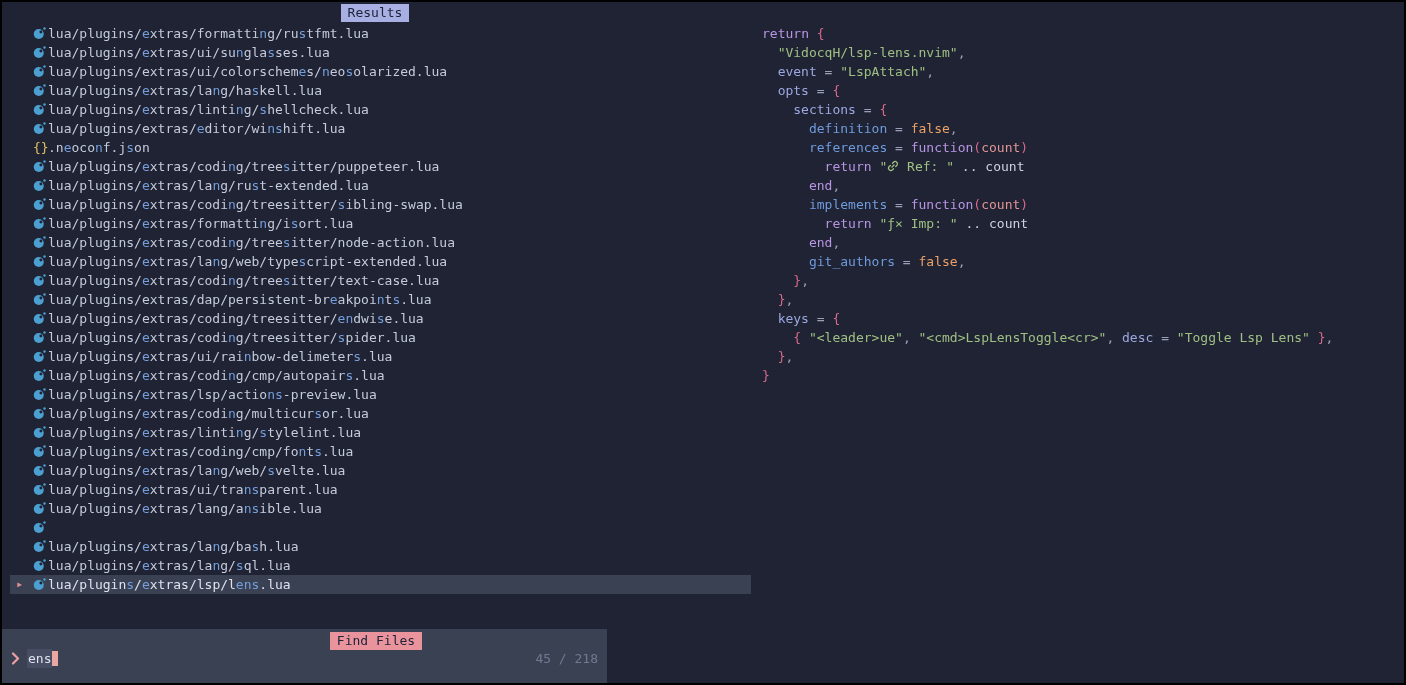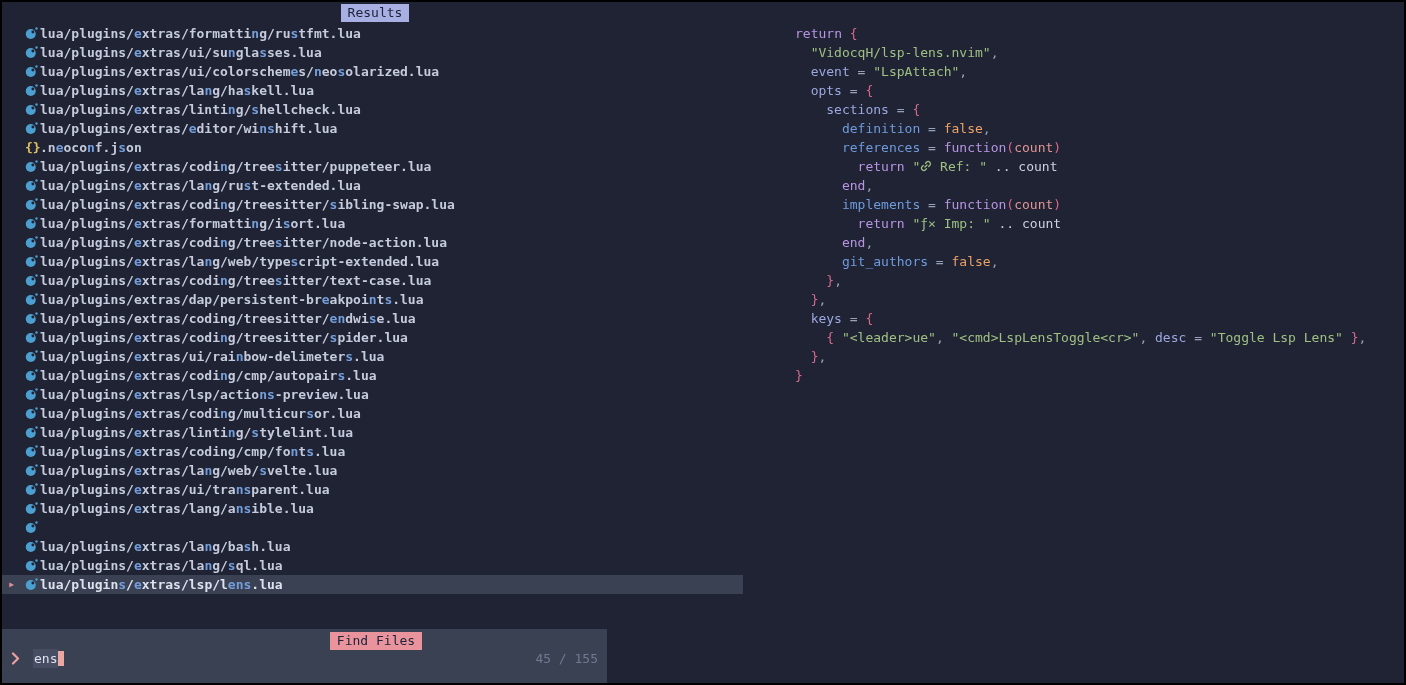--- a/index.html
+++ b/index.html
@@ -11,42 +11,42 @@
   }
   .badge{display:inline-block;height:18px;line-height:18px;padding:0 7px;
          color:var(--badgeText);font-size:13px;}
   .badge-slot{position:absolute;top:1px;text-align:center;pointer-events:none;}
   #results-badge-slot{left:0;width:746px;}
   #preview-badge-slot{left:750px;right:0;}
   #prompt-badge-slot{left:0;width:748px;top:2px;position:absolute;text-align:center;}
   #results-badge{background:var(--badgeResultsBg);}
   #prompt-badge{background:var(--badgePromptBg);}
 
-  #results-list{position:absolute;top:22px;left:0;width:746px;font-weight:bold;}
+  #results-list{position:absolute;top:22px;left:8px;width:746px;}
   .row{height:19px;display:flex;align-items:center;white-space:pre;width:741px;}
   .row.selected{background:var(--panel);color:var(--textBright);}
   .caret{display:inline-block;width:17px;padding-left:6px;color:var(--caret);font-size:12px;}
   .ficon{display:inline-block;width:15px;text-align:left;}
   .ficon svg{display:inline-block;vertical-align:-2px;}
   .json-ico{color:var(--jsonIcon);}
   .hl{color:var(--match);}
 
   #preview{position:absolute;left:750px;top:0;right:0;bottom:0;}
   #code{position:absolute;top:22px;left:10px;white-space:pre;}
-  .cl{height:19px;white-space:pre;margin-left:33px;}
+  .cl{height:19px;white-space:pre;}
   .kw{color:var(--kw);} .br{color:var(--br);} .str{color:var(--str);}
   .fa{color:var(--fa);} .fb{color:var(--fb);} .op{color:var(--op);}
   .bool{color:var(--bool);} .par{color:var(--par);} .var{color:var(--var);}
   .txt{color:var(--text);}
 
   #prompt-box{position:absolute;left:0;top:627px;width:605px;bottom:0;background:var(--panel);}
   #prompt-line{position:absolute;top:20px;left:9px;height:19px;display:flex;align-items:center;}
   .chev{display:inline-block;margin-right:7px;}
   .chev svg{display:block;}
-  .query{color:var(--textBright);background:var(--queryBg);padding:0 1px;margin-left:6px;}
+  .query{color:var(--textBright);background:var(--queryBg);padding:0 1px;}
   .cursor{display:inline-block;width:6px;height:15px;background:var(--cursor);margin-left:0px;vertical-align:middle;}
   #counter{position:absolute;top:20px;right:9px;height:19px;color:var(--counter);}
 </style>
 </head>
 <body>
 
 <div class="screen">
 
   <div class="badge-slot" id="results-badge-slot">
     <span class="badge" id="results-badge">Results</span>
@@ -220,16 +220,16 @@
     </div>
     <div id="prompt-line">
       <span class="chev">
           <svg width="9" height="13" viewBox="0 0 9 13">
             <path d="M2 1.5l5 5-5 5" fill="none" stroke="#ec9fa0" stroke-width="2.2" stroke-linecap="round" stroke-linejoin="round"></path>
           </svg>
         </span>
       <span class="query">ens</span>
         <span class="cursor"></span>
     </div>
-    <div id="counter">45 / 155</div>
+    <div id="counter">45 / 218</div>
   </div>
 
 </div>
 
 </body></html>

